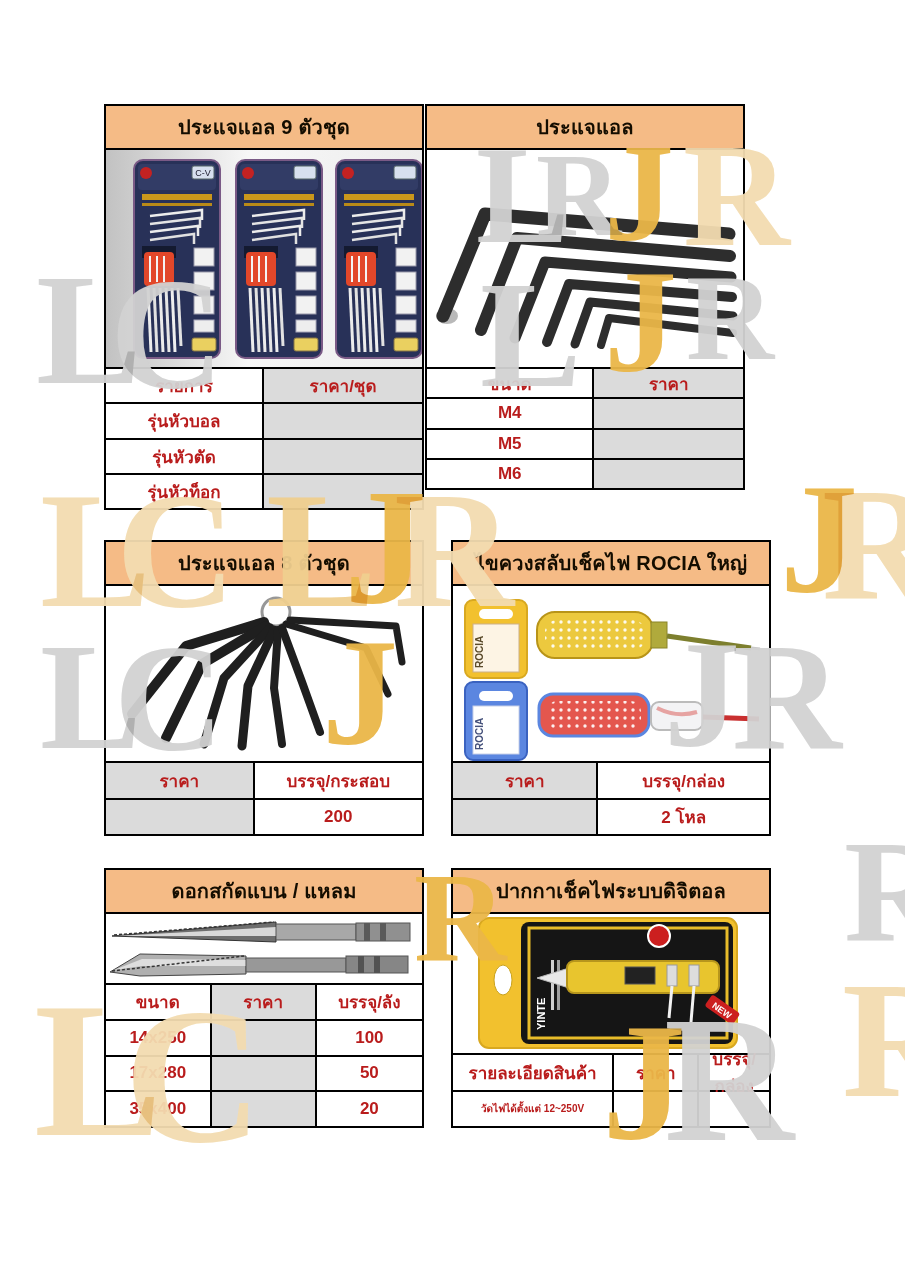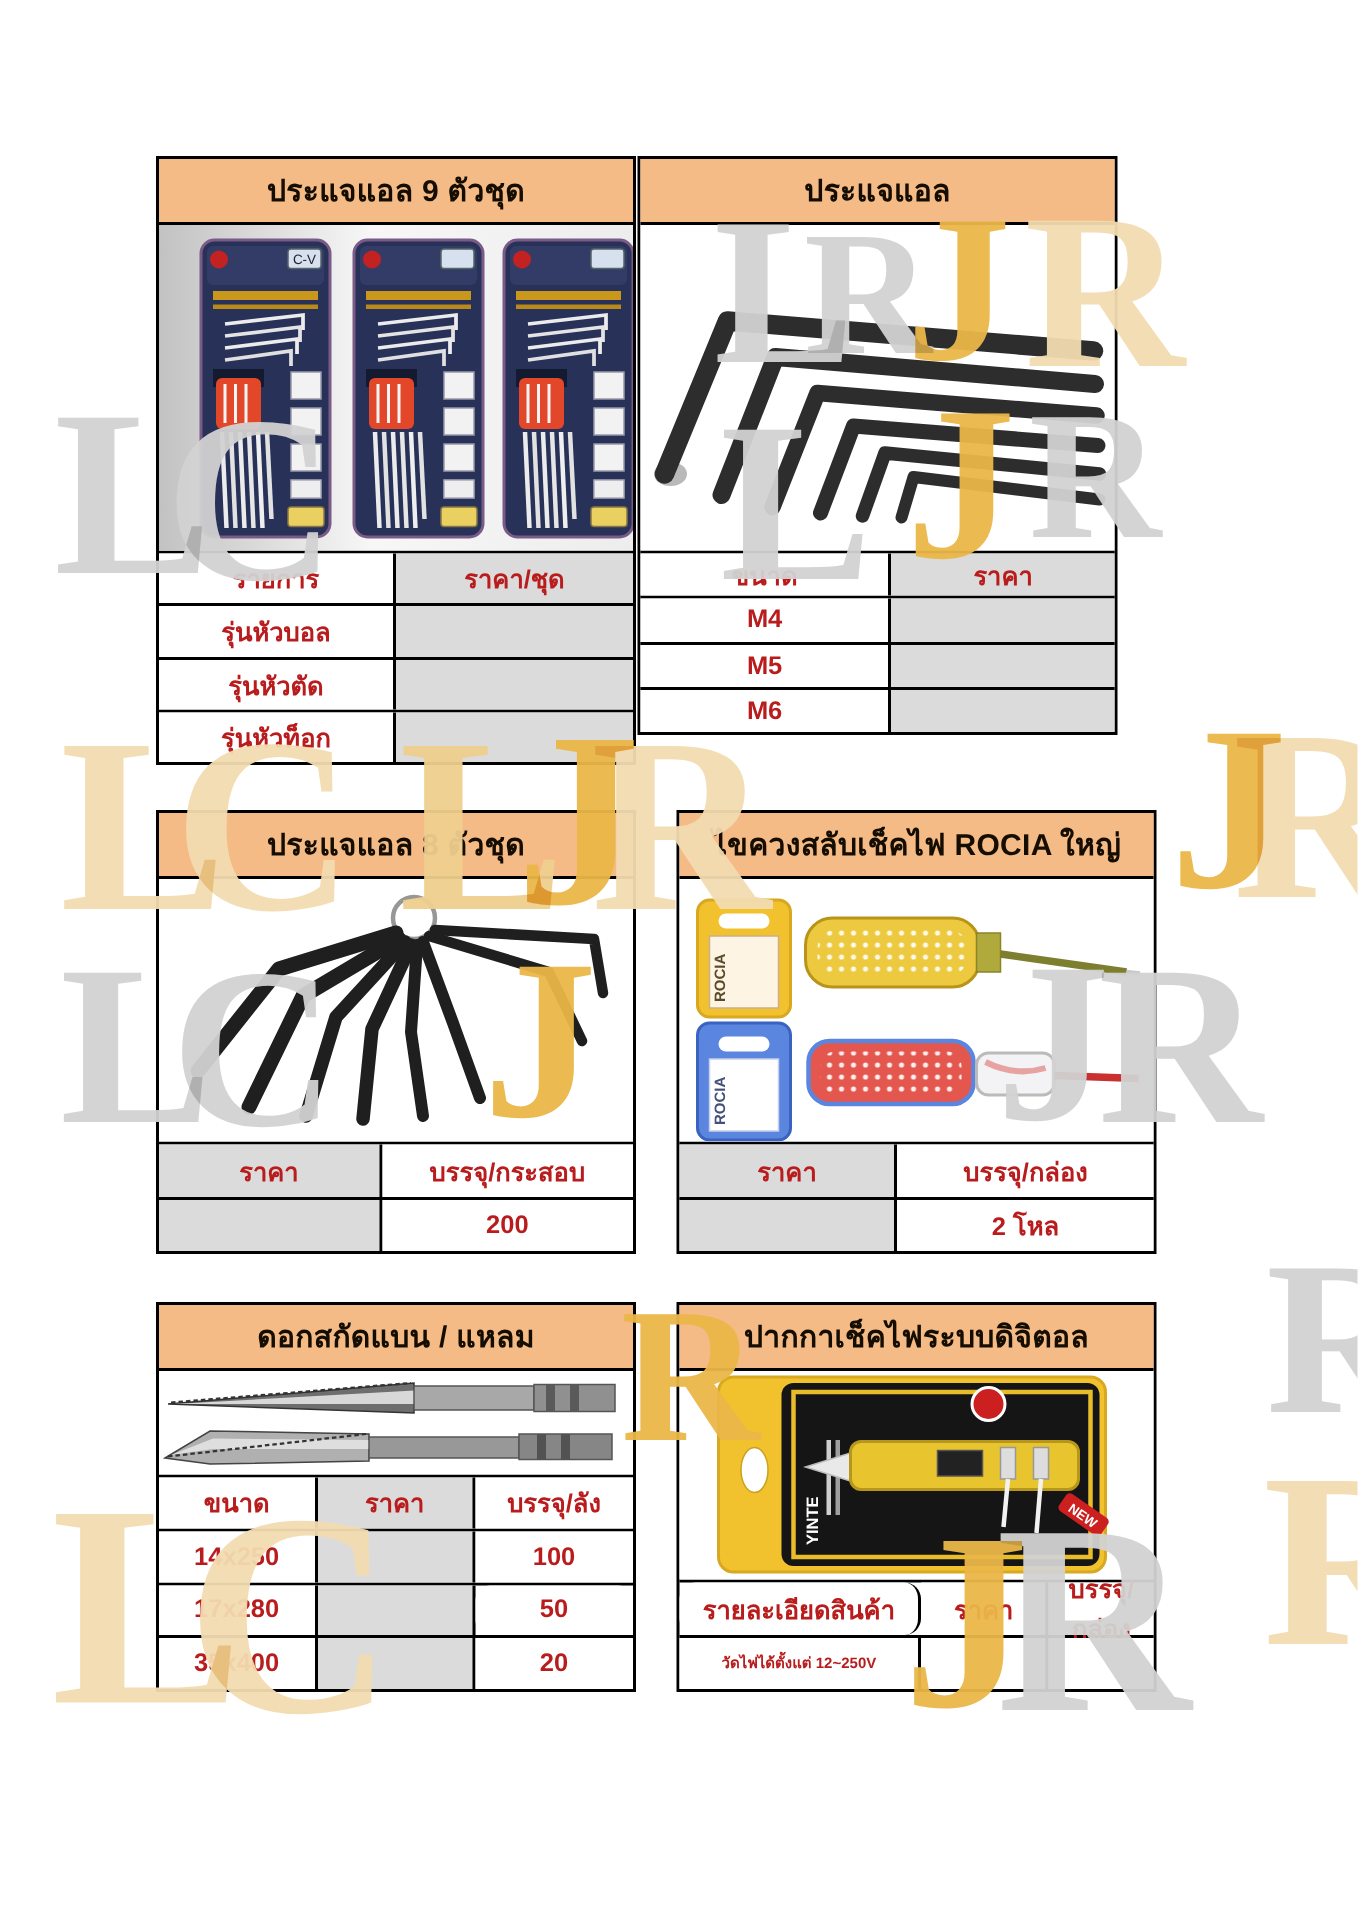--- a/index.html
+++ b/index.html
@@ -303,21 +303,21 @@
         <div class="td" style="width: 33.3%;">บรรจุ/ลัง</div>
       </div>
       <div class="tr">
         <div class="td" style="width: 33.4%;">14x250</div>
         <div class="td gray" style="width: 33.3%;"></div>
         <div class="td" style="width: 33.3%;">100</div>
       </div>
       <div class="tr">
         <div class="td" style="width: 33.4%;">17x280</div>
         <div class="td gray" style="width: 33.3%;"></div>
-        <div class="td" style="width: 33.3%; border-radius: 10px;">50</div>
+        <div class="td" style="width: 33.3%;">50</div>
       </div>
       <div class="tr">
         <div class="td" style="width: 33.4%;">35x400</div>
         <div class="td gray" style="width: 33.3%;"></div>
         <div class="td" style="width: 33.3%;">20</div>
       </div>
     </div>
 </div>
 
 <div class="card" id="card-6">
@@ -342,21 +342,21 @@
         <line x1="241" y1="72" x2="238" y2="108" stroke="#f2f2f2" stroke-width="3"></line>
       </g>
       <g transform="rotate(35 268 96)">
         <rect x="252" y="88" width="34" height="14" rx="3" fill="#cc1f1f"></rect>
         <text x="269" y="99" font-size="9" font-weight="bold" fill="#ffffff" text-anchor="middle" font-family="Liberation Sans,sans-serif">NEW</text>
       </g>
     </svg>
   </div>
   <div class="card-table">
       <div class="tr">
-        <div class="td" style="width: 51%; border-radius: 11px;">รายละเอียดสินค้า</div>
+        <div class="td" style="width: 51%;">รายละเอียดสินค้า</div>
         <div class="td" style="width: 27%;">ราคา</div>
         <div class="td" style="width: 22%;">บรรจุ/กล่อง</div>
       </div>
       <div class="tr">
         <div class="td" style="width: 51%;">วัดไฟได้ตั้งแต่ 12~250V</div>
         <div class="td" style="width: 27%;"></div>
         <div class="td" style="width: 22%;"></div>
       </div>
     </div>
 </div>

